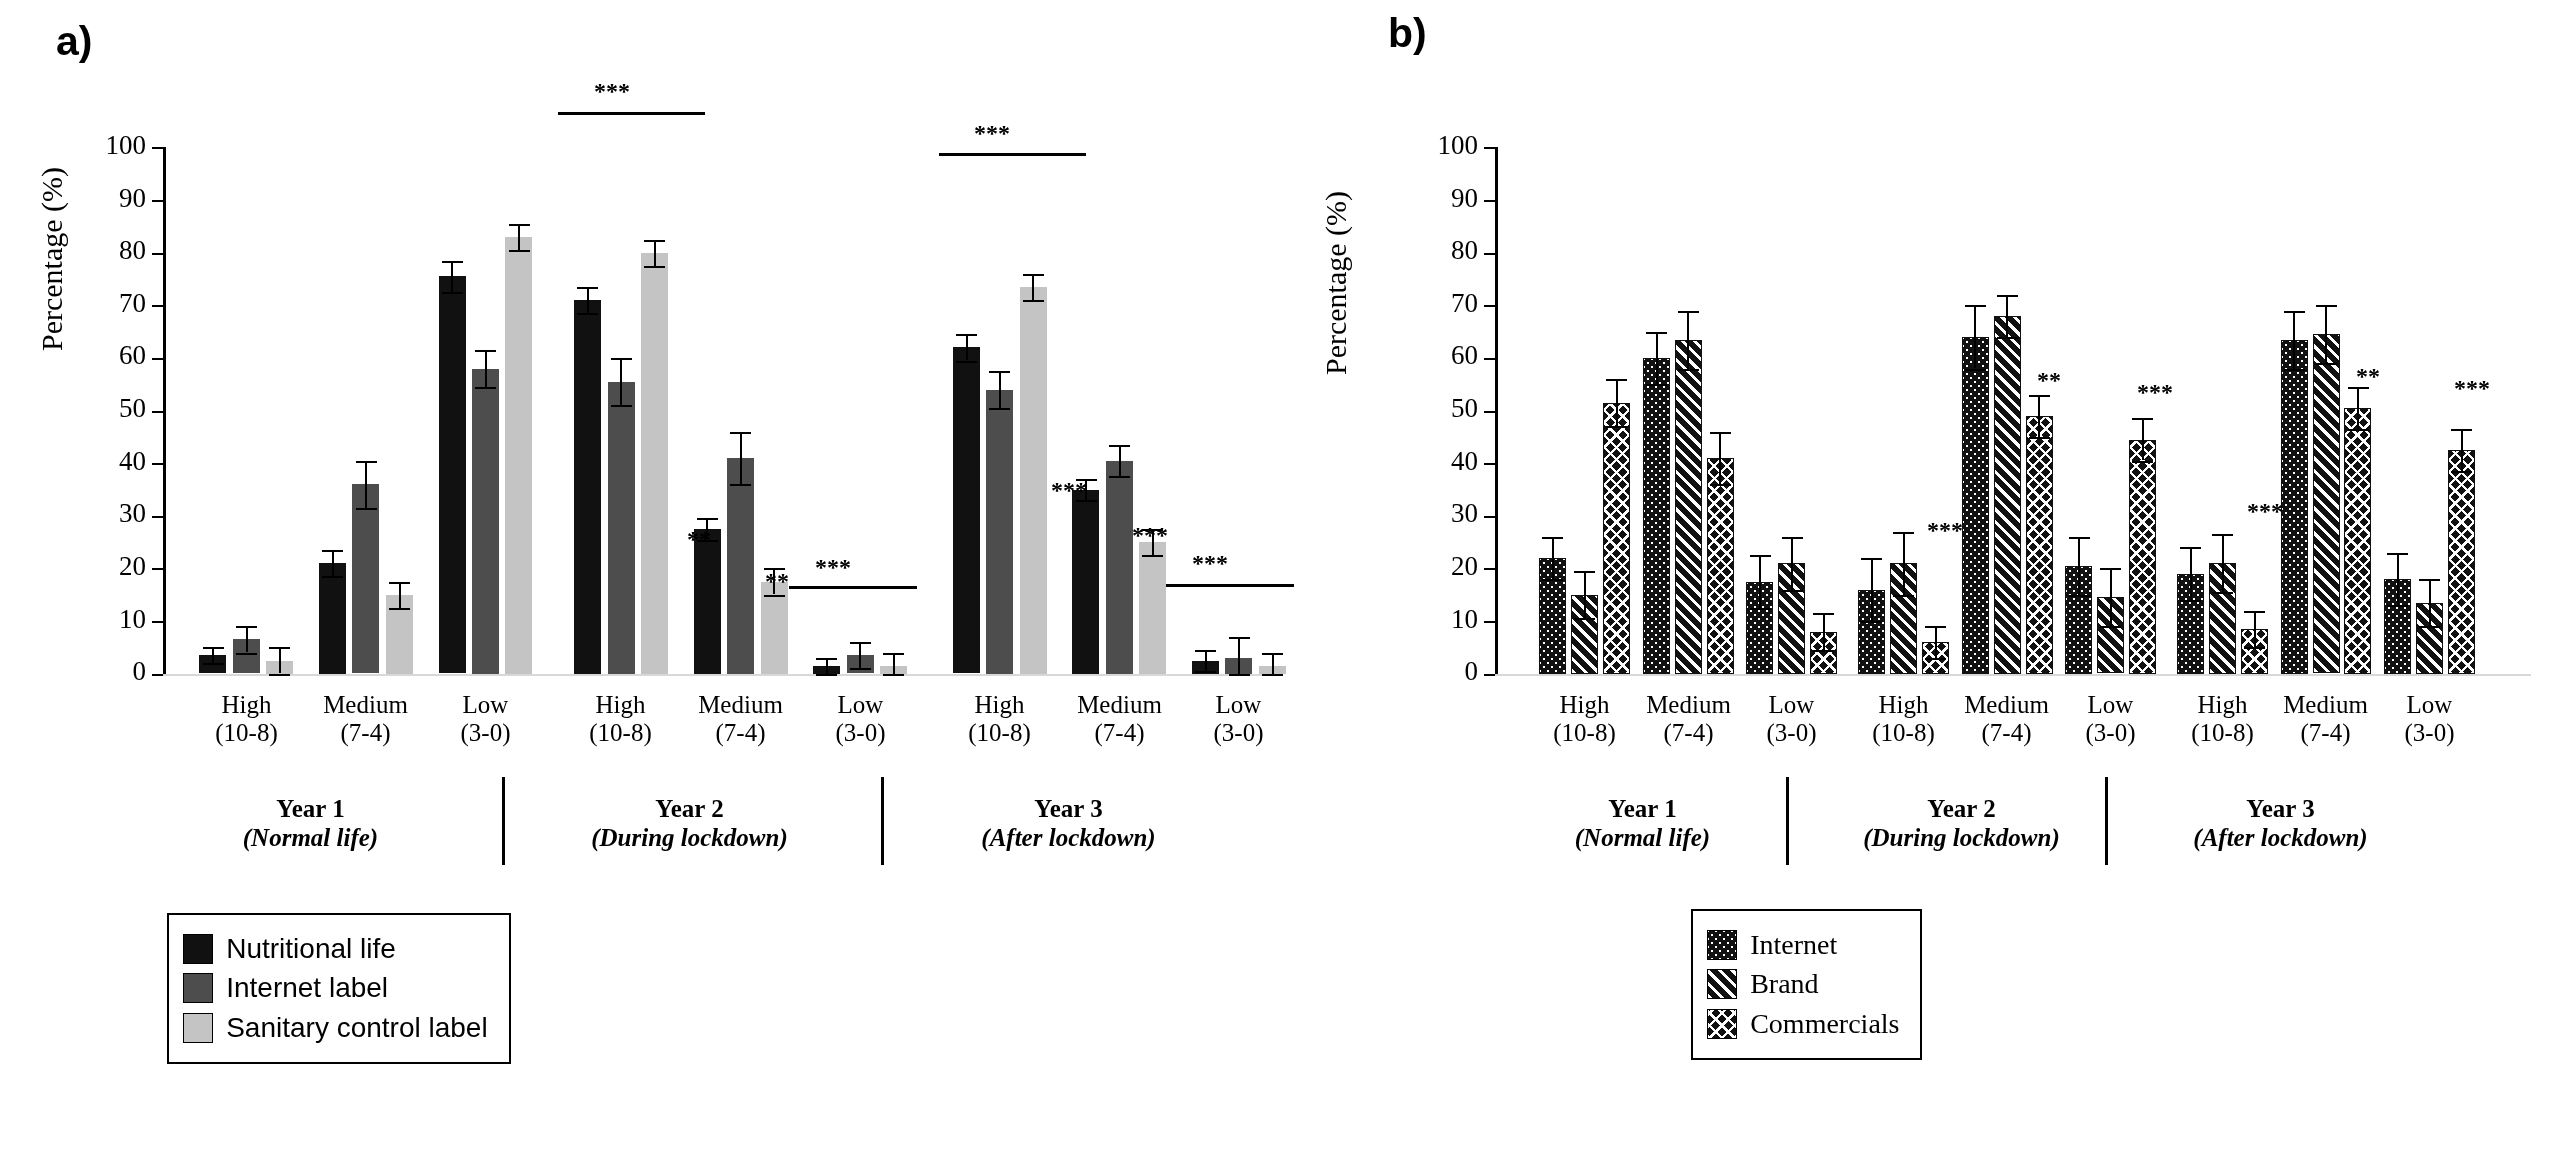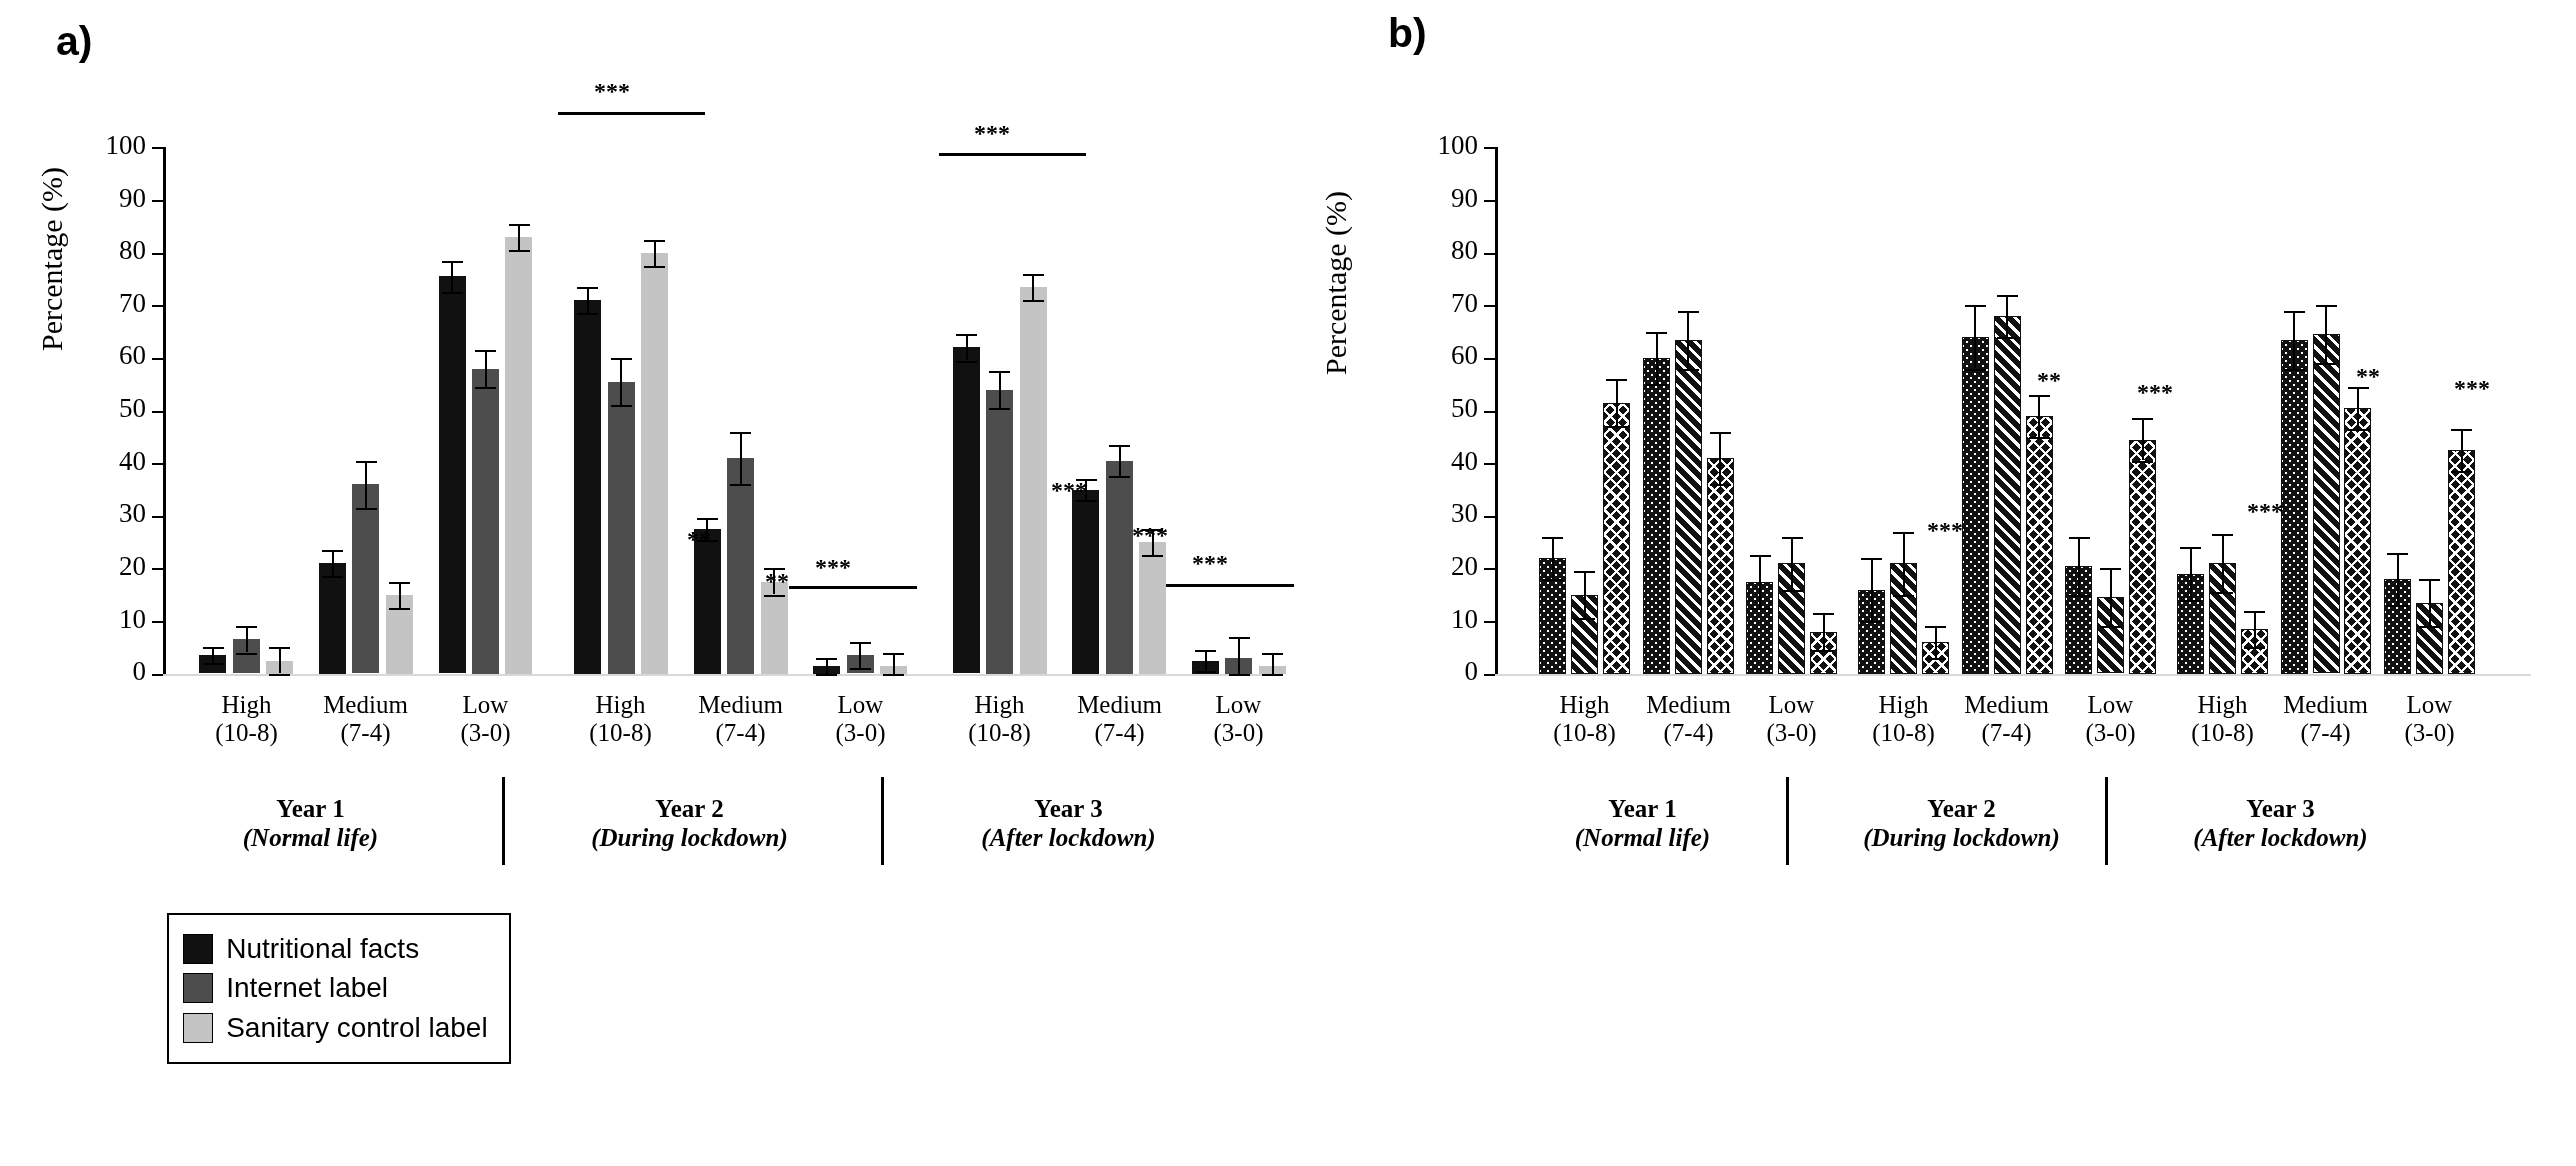--- a/index.html
+++ b/index.html
@@ -289,21 +289,21 @@
       <div class="sig" style="left: 974px; top: 120px;">***</div>
       <div class="sigbar" style="left: 939px; top: 153px; width: 147px;"></div>
       <div class="sig" style="left: 1051px; top: 477px;">***</div>
       <div class="sig" style="left: 1132px; top: 522px;">***</div>
       <div class="sig" style="left: 1192px; top: 550px;">***</div>
       <div class="sigbar" style="left: 1166px; top: 584px; width: 128px;"></div>
     </div>
   <div class="legend" id="legend-a" style="left:167px;top:913px;">
       <div class="legend-row">
         <span class="swatch " style="background: rgb(17, 17, 17);"></span>
-        <span class="legend-text">Nutritional facts</span>
+        <span class="legend-text">Nutritional life</span>
       </div>
       <div class="legend-row">
         <span class="swatch " style="background: rgb(77, 77, 77);"></span>
         <span class="legend-text">Internet label</span>
       </div>
       <div class="legend-row">
         <span class="swatch " style="background: rgb(196, 196, 196);"></span>
         <span class="legend-text">Sanitary control label</span>
       </div>
     </div>
@@ -459,14 +459,28 @@
       <div class="year-label" style="left: 845px; top: 795px; width: 271px;">Year 3<br><i>(After lockdown)</i></div>
       <div class="divider" style="left: 486px; top: 777px; height: 88px;"></div>
       <div class="divider" style="left: 805px; top: 777px; height: 88px;"></div>
       <div class="sig" style="left: 627px; top: 517px;">***</div>
       <div class="sig" style="left: 737px; top: 367px;">**</div>
       <div class="sig" style="left: 837px; top: 379px;">***</div>
       <div class="sig" style="left: 947px; top: 498px;">***</div>
       <div class="sig" style="left: 1056px; top: 363px;">**</div>
       <div class="sig" style="left: 1154px; top: 375px;">***</div>
     </div>
+  <div class="legend" id="legend-b" style="left:391px;top:909px;">
+      <div class="legend-row">
+        <span class="swatch pat-dots"></span>
+        <span class="legend-text-serif">Internet</span>
+      </div>
+      <div class="legend-row">
+        <span class="swatch pat-diag"></span>
+        <span class="legend-text-serif">Brand</span>
+      </div>
+      <div class="legend-row">
+        <span class="swatch pat-cross"></span>
+        <span class="legend-text-serif">Commercials</span>
+      </div>
+    </div>
 </div>
 
 
 </body></html>

